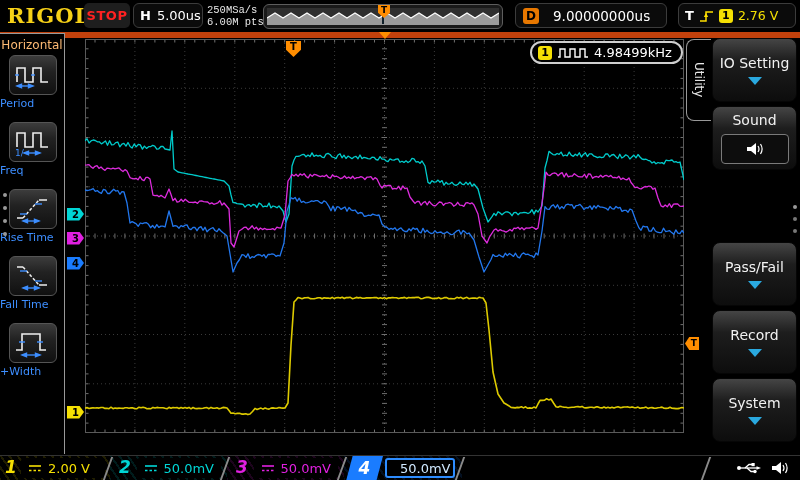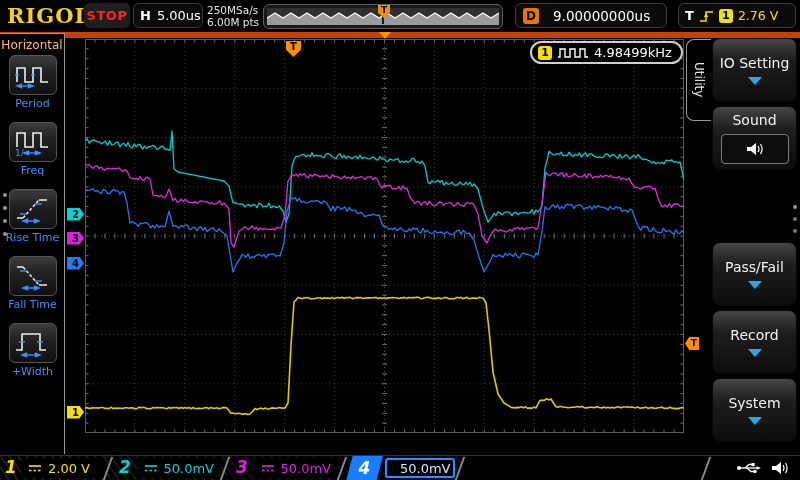--- a/index.html
+++ b/index.html
@@ -9,42 +9,42 @@
   .topbar{position:absolute;left:0;top:0;width:800px;height:32px;background:#000;border-bottom:6px solid #c2410c;padding-left:36px;}
   .brand{position:absolute;left:7px;top:3px;font-family:"DejaVu Serif","Liberation Serif",serif;
     font-weight:bold;font-size:21px;color:#f7d117;letter-spacing:1px;}
   .stopbtn{position:absolute;left:84px;top:3px;width:46px;height:25px;background:#1e1e1e;border-radius:5px;
     display:flex;align-items:center;justify-content:center;}
   .stopbtn span{color:#ff2222;font-weight:bold;font-size:13px;letter-spacing:0.5px;}
   .hbox{position:absolute;left:133px;top:3px;width:70px;height:25px;background:#0b0b0b;border:1px solid #3c3c3c;
     border-radius:6px;display:flex;align-items:center;box-sizing:border-box;padding:0 6px;gap:6px;}
   .hlab{font-weight:bold;font-size:13px;color:#fff;}
   .hval{font-size:13px;color:#fff;}
-  .srate{position:absolute;left:207px;top:4px;font-size:10.5px;line-height:12px;color:#e8e8e8;}
+  .srate{position:absolute;left:207px;top:4px;font-size:10.5px;line-height:12px;color:#e8e8e8;font-family:Liberation Mono, monospace;}
   .strip{position:absolute;left:263px;top:4px;width:240px;height:25px;background:#191919;border:1px solid #5d5d5d;
     border-radius:6px;box-sizing:border-box;padding:3px;}
   .stripflag{position:absolute;left:114px;top:0px;width:12px;height:13px;background:#ff8d00;color:#000;
     font-size:9px;font-weight:bold;text-align:center;line-height:11px;
     clip-path:polygon(0 0,100% 0,100% 60%,50% 100%,0 60%);}
   .dbox{position:absolute;left:515px;top:3px;width:152px;height:25px;background:#0b0b0b;border:1px solid #3c3c3c;
     border-radius:6px;box-sizing:border-box;display:flex;align-items:center;padding:0 7px;gap:14px;}
   .dbadge{background:#e87800;color:#000;font-weight:bold;font-size:12px;width:16px;height:16px;border-radius:3px;
     text-align:center;line-height:16px;}
   .dval{font-size:13.5px;color:#fff;text-align:right;}
   .tbox{position:absolute;left:678px;top:3px;width:118px;height:25px;background:#0b0b0b;border:1px solid #3c3c3c;
     border-radius:6px;box-sizing:border-box;display:flex;align-items:center;padding:0 6px;gap:5px;}
   .tlab{font-weight:bold;font-size:13px;color:#fff;}
   .tsrc{background:#f5e003;color:#000;font-weight:bold;font-size:11px;width:14px;height:14px;border-radius:3px;
     text-align:center;line-height:14px;}
   .tlev{font-size:12.5px;color:#f5e003;}
   
   .lpanel{position:absolute;left:0;top:33px;width:65px;height:421px;border-top:1px solid #999;border-right:1px solid #999;
     box-sizing:border-box;background:#000;}
   .ltitle{text-align:center;color:#fdba74;font-size:12px;padding-top:4px;}
-  .litem{width:65px;height:64px;text-align:center;margin-top:1px;}
+  .litem{width:65px;height:64px;text-align:left;margin-top:1px;}
   .libtn{width:46px;height:38px;margin:3px auto 0;background:linear-gradient(180deg,#3c3c3c,#222 40%,#101010);
     border:1px solid #555;border-radius:6px;display:flex;align-items:center;justify-content:center;}
   .lilab{color:#3d8eff;font-size:11px;margin-top:2px;white-space:nowrap;}
   .pagedot{position:absolute;width:4px;height:4px;border-radius:50%;background:#999;}
   
   #scope-svg{position:absolute;}
   .chmark{position:absolute;left:67px;width:17px;height:13px;color:#000;font-size:10px;font-weight:bold;
     text-align:center;line-height:13px;clip-path:polygon(0 0,72% 0,100% 50%,72% 100%,0 100%);}
   #tposflag{position:absolute;top:41px;width:15px;height:16px;background:#ff8d00;color:#000;font-size:10px;
     font-weight:bold;text-align:center;line-height:12px;clip-path:polygon(0 0,100% 0,100% 55%,50% 100%,0 55%);}

